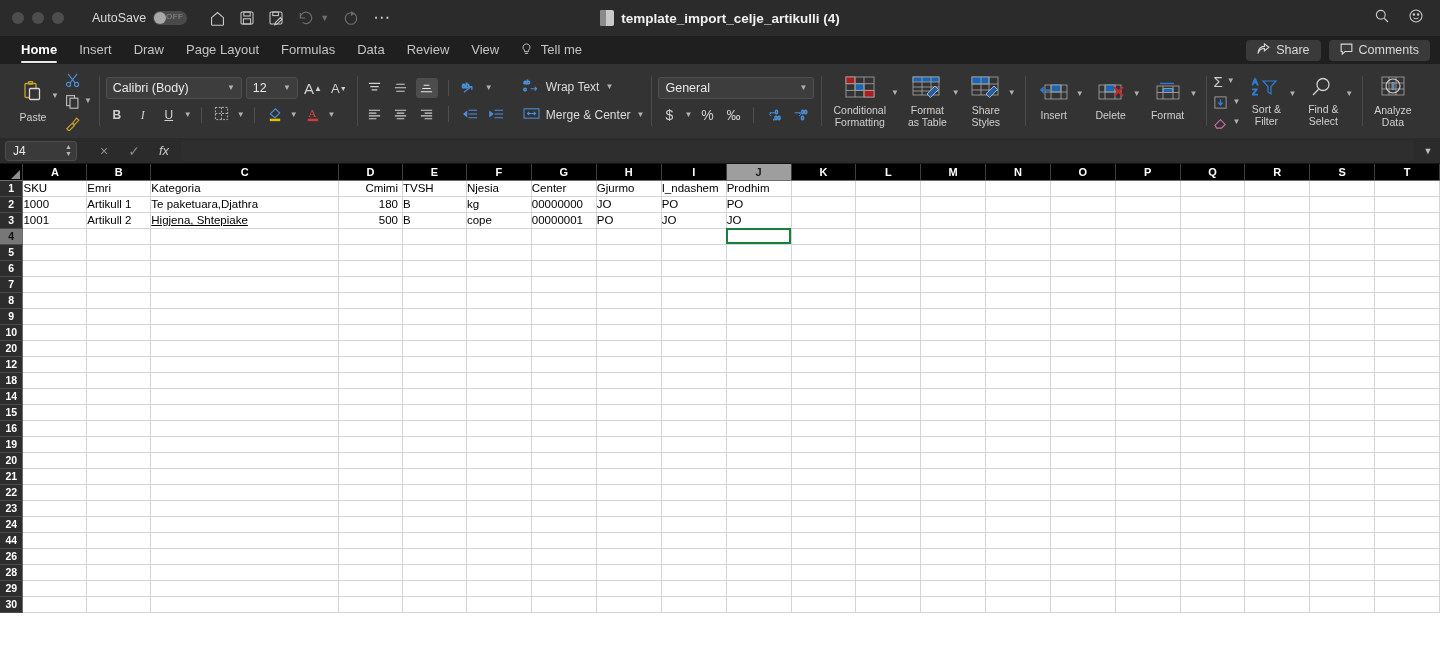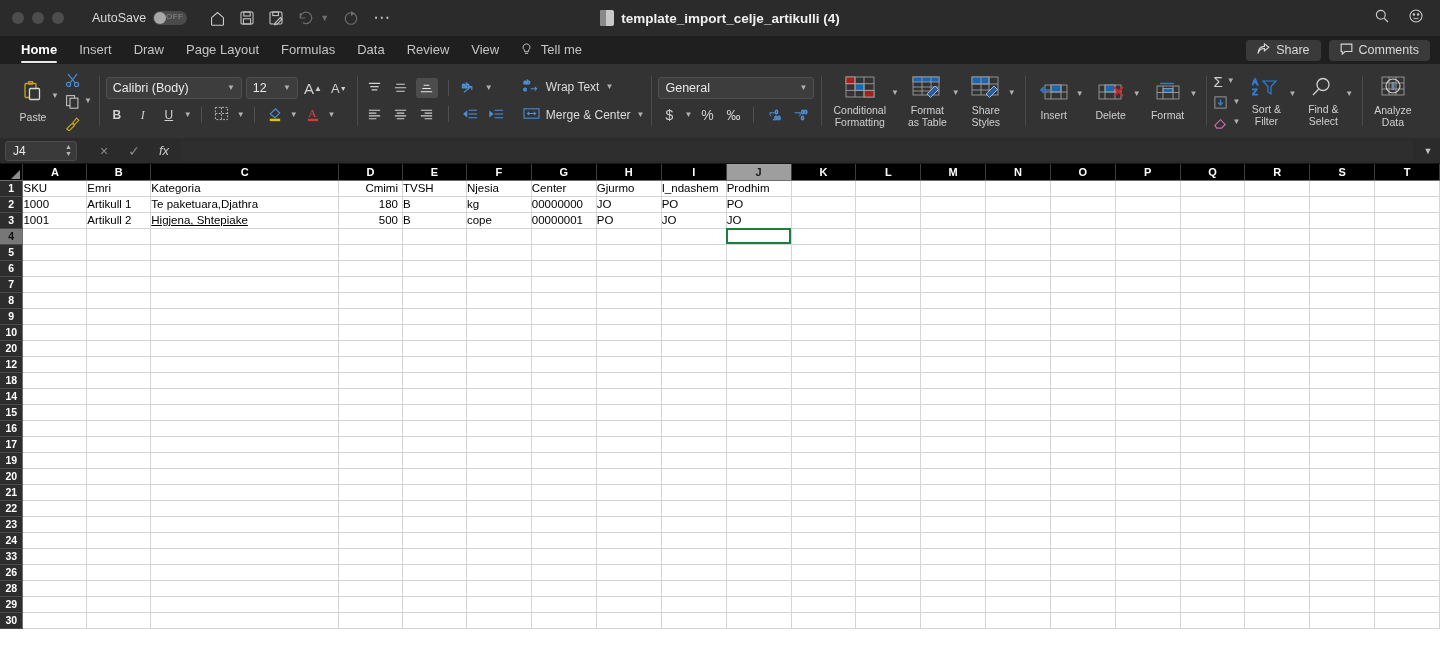--- a/index.html
+++ b/index.html
@@ -1056,43 +1056,20 @@
           <td class="cell" style="width: 65px;"></td>
           <td class="cell" style="width: 65px;"></td>
           <td class="cell" style="width: 65px;"></td>
           <td class="cell" style="width: 65px;"></td>
           <td class="cell" style="width: 65px;"></td>
           <td class="cell" style="width: 65px;"></td>
           <td class="cell" style="width: 65px;"></td>
           <td class="cell" style="width: 65px;"></td>
         </tr>
         <tr>
-          <td class="rowhdr">17</td>
-          <td class="cell" style="width: 64px;"></td>
-          <td class="cell" style="width: 64px;"></td>
-          <td class="cell" style="width: 188px;"></td>
-          <td class="cell num" style="width: 64px;"></td>
-          <td class="cell" style="width: 64px;"></td>
-          <td class="cell" style="width: 65px;"></td>
-          <td class="cell" style="width: 65px;"></td>
-          <td class="cell" style="width: 65px;"></td>
-          <td class="cell" style="width: 65px;"></td>
-          <td class="cell" style="width: 65px;"></td>
-          <td class="cell" style="width: 65px;"></td>
-          <td class="cell" style="width: 65px;"></td>
-          <td class="cell" style="width: 65px;"></td>
-          <td class="cell" style="width: 65px;"></td>
-          <td class="cell" style="width: 65px;"></td>
-          <td class="cell" style="width: 65px;"></td>
-          <td class="cell" style="width: 65px;"></td>
-          <td class="cell" style="width: 65px;"></td>
-          <td class="cell" style="width: 65px;"></td>
-          <td class="cell" style="width: 65px;"></td>
-        </tr>
-        <tr>
           <td class="rowhdr">19</td>
           <td class="cell" style="width: 64px;"></td>
           <td class="cell" style="width: 64px;"></td>
           <td class="cell" style="width: 188px;"></td>
           <td class="cell num" style="width: 64px;"></td>
           <td class="cell" style="width: 64px;"></td>
           <td class="cell" style="width: 65px;"></td>
           <td class="cell" style="width: 65px;"></td>
           <td class="cell" style="width: 65px;"></td>
           <td class="cell" style="width: 65px;"></td>
@@ -1217,21 +1194,21 @@
           <td class="cell" style="width: 65px;"></td>
           <td class="cell" style="width: 65px;"></td>
           <td class="cell" style="width: 65px;"></td>
           <td class="cell" style="width: 65px;"></td>
           <td class="cell" style="width: 65px;"></td>
           <td class="cell" style="width: 65px;"></td>
           <td class="cell" style="width: 65px;"></td>
           <td class="cell" style="width: 65px;"></td>
         </tr>
         <tr>
-          <td class="rowhdr">33</td>
+          <td class="rowhdr">44</td>
           <td class="cell" style="width: 64px;"></td>
           <td class="cell" style="width: 64px;"></td>
           <td class="cell" style="width: 188px;"></td>
           <td class="cell num" style="width: 64px;"></td>
           <td class="cell" style="width: 64px;"></td>
           <td class="cell" style="width: 65px;"></td>
           <td class="cell" style="width: 65px;"></td>
           <td class="cell" style="width: 65px;"></td>
           <td class="cell" style="width: 65px;"></td>
           <td class="cell" style="width: 65px;"></td>

